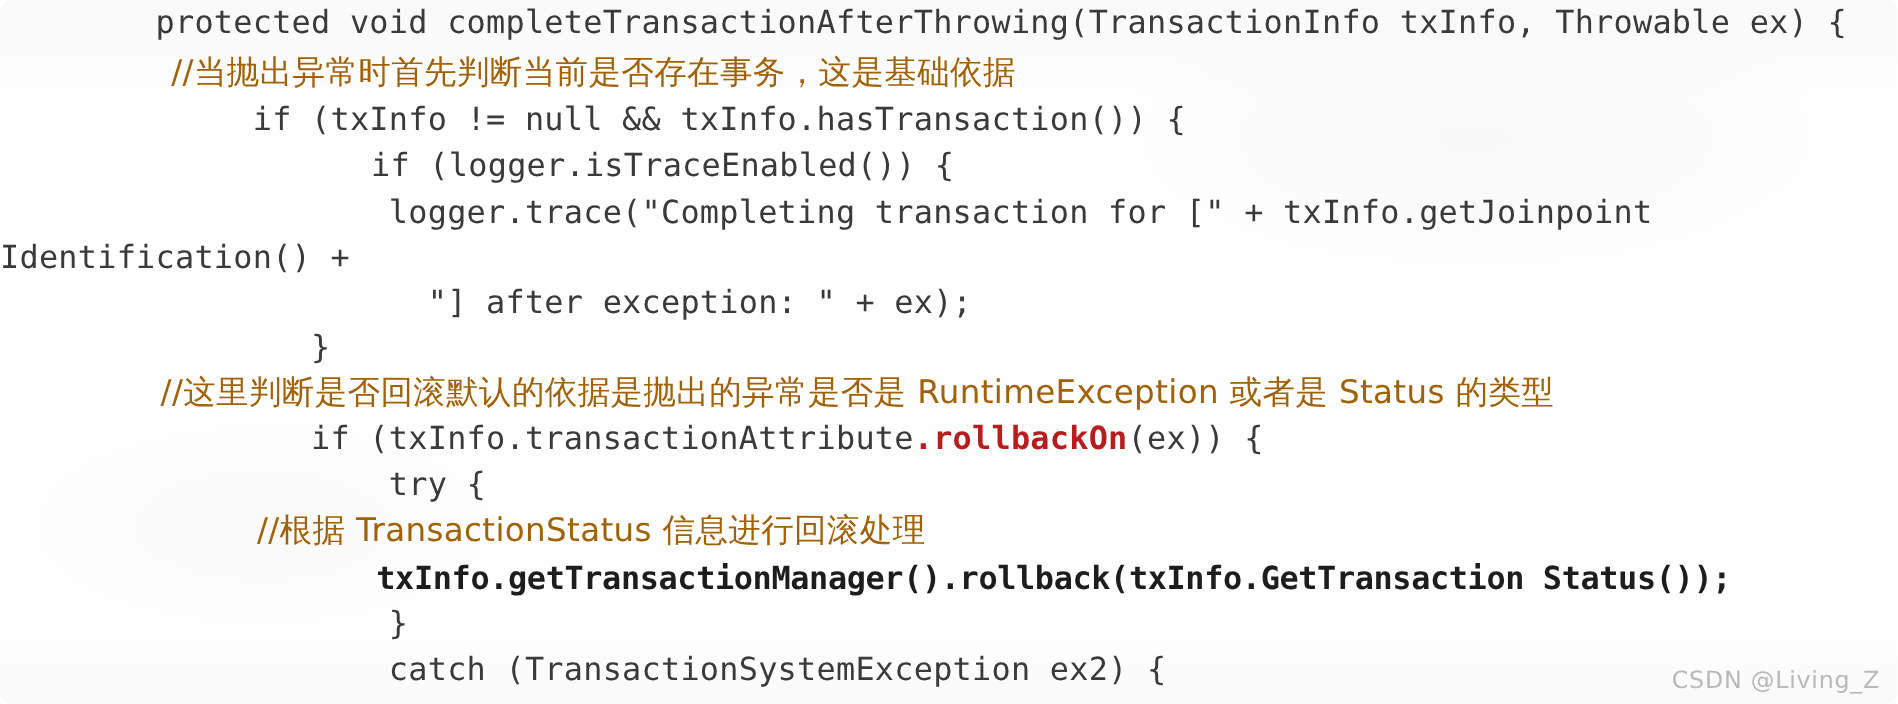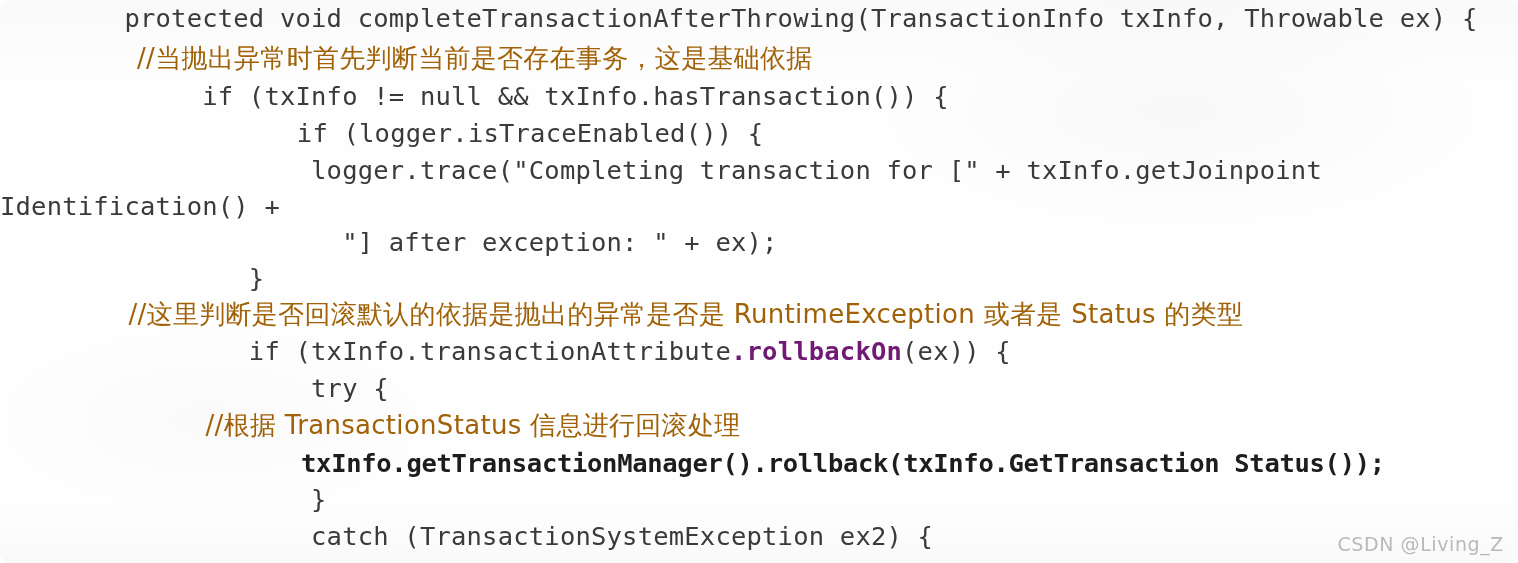--- a/index.html
+++ b/index.html
@@ -104,21 +104,21 @@
 
     <div class="code-line" style="position: absolute; left: 0px; top: 0px; width: 1518px;">        protected void completeTransactionAfterThrowing(TransactionInfo txInfo, Throwable ex) {</div>
     <div class="code-line cjk" style="position: absolute; left: 0px; top: 40px; width: 1518px;">                //当抛出异常时首先判断当前是否存在事务，这是基础依据</div>
     <div class="code-line" style="position: absolute; left: 0px; top: 78px; width: 1518px;">             if (txInfo != null &amp;&amp; txInfo.hasTransaction()) {</div>
     <div class="code-line" style="position: absolute; left: 0px; top: 115px; width: 1280px; padding-left: 48px;">                if (logger.isTraceEnabled()) {</div>
     <div class="code-line" style="position: absolute; left: 0px; top: 152px; width: 1518px;">                    logger.trace("Completing transaction for [" + txInfo.getJoinpoint</div>
     <div class="code-line" style="position: absolute; left: 0px; top: 188px; width: 1518px;">Identification() +</div>
     <div class="code-line" style="position: absolute; left: 0px; top: 224px; width: 1518px;">                      "] after exception: " + ex);</div>
     <div class="code-line" style="position: absolute; left: 0px; top: 260px; width: 1518px;">                }</div>
     <div class="code-line cjk" style="position: absolute; left: 0px; top: 296px; width: 1518px;">               //这里判断是否回滚默认的依据是抛出的异常是否是 RuntimeException 或者是 Status 的类型</div>
-    <div class="code-line" style="position: absolute; left: 0px; top: 333px; width: 1518px;">                if (txInfo.transactionAttribute<span style="font-weight: bold; color: #701a75;">.rollbackOn</span>(ex)) {</div>
+    <div class="code-line" style="position: absolute; left: 0px; top: 333px; width: 1518px;">                if (txInfo.transactionAttribute<span style="font-weight: bold; color: #b91c1c;">.rollbackOn</span>(ex)) {</div>
     <div class="code-line" style="position: absolute; left: 0px; top: 370px; width: 1518px;">                    try {</div>
     <div class="code-line cjk" style="position: absolute; left: 0px; top: 407px; width: 1308px;">                        //根据 TransactionStatus 信息进行回滚处理</div>
     <div class="code-line bold" style="position: absolute; left: 0px; top: 445px; width: 1300px;">                    txInfo.getTransactionManager().rollback(txInfo.GetTransaction Status());</div>
     <div class="code-line" style="position: absolute; left: 0px; top: 481px; width: 1518px;">                    }</div>
     <div class="code-line" style="position: absolute; left: 0px; top: 518px; width: 1518px;">                    catch (TransactionSystemException ex2) {</div>
 
   </div>
 
   <div id="watermark">CSDN @Living_Z</div>
 

